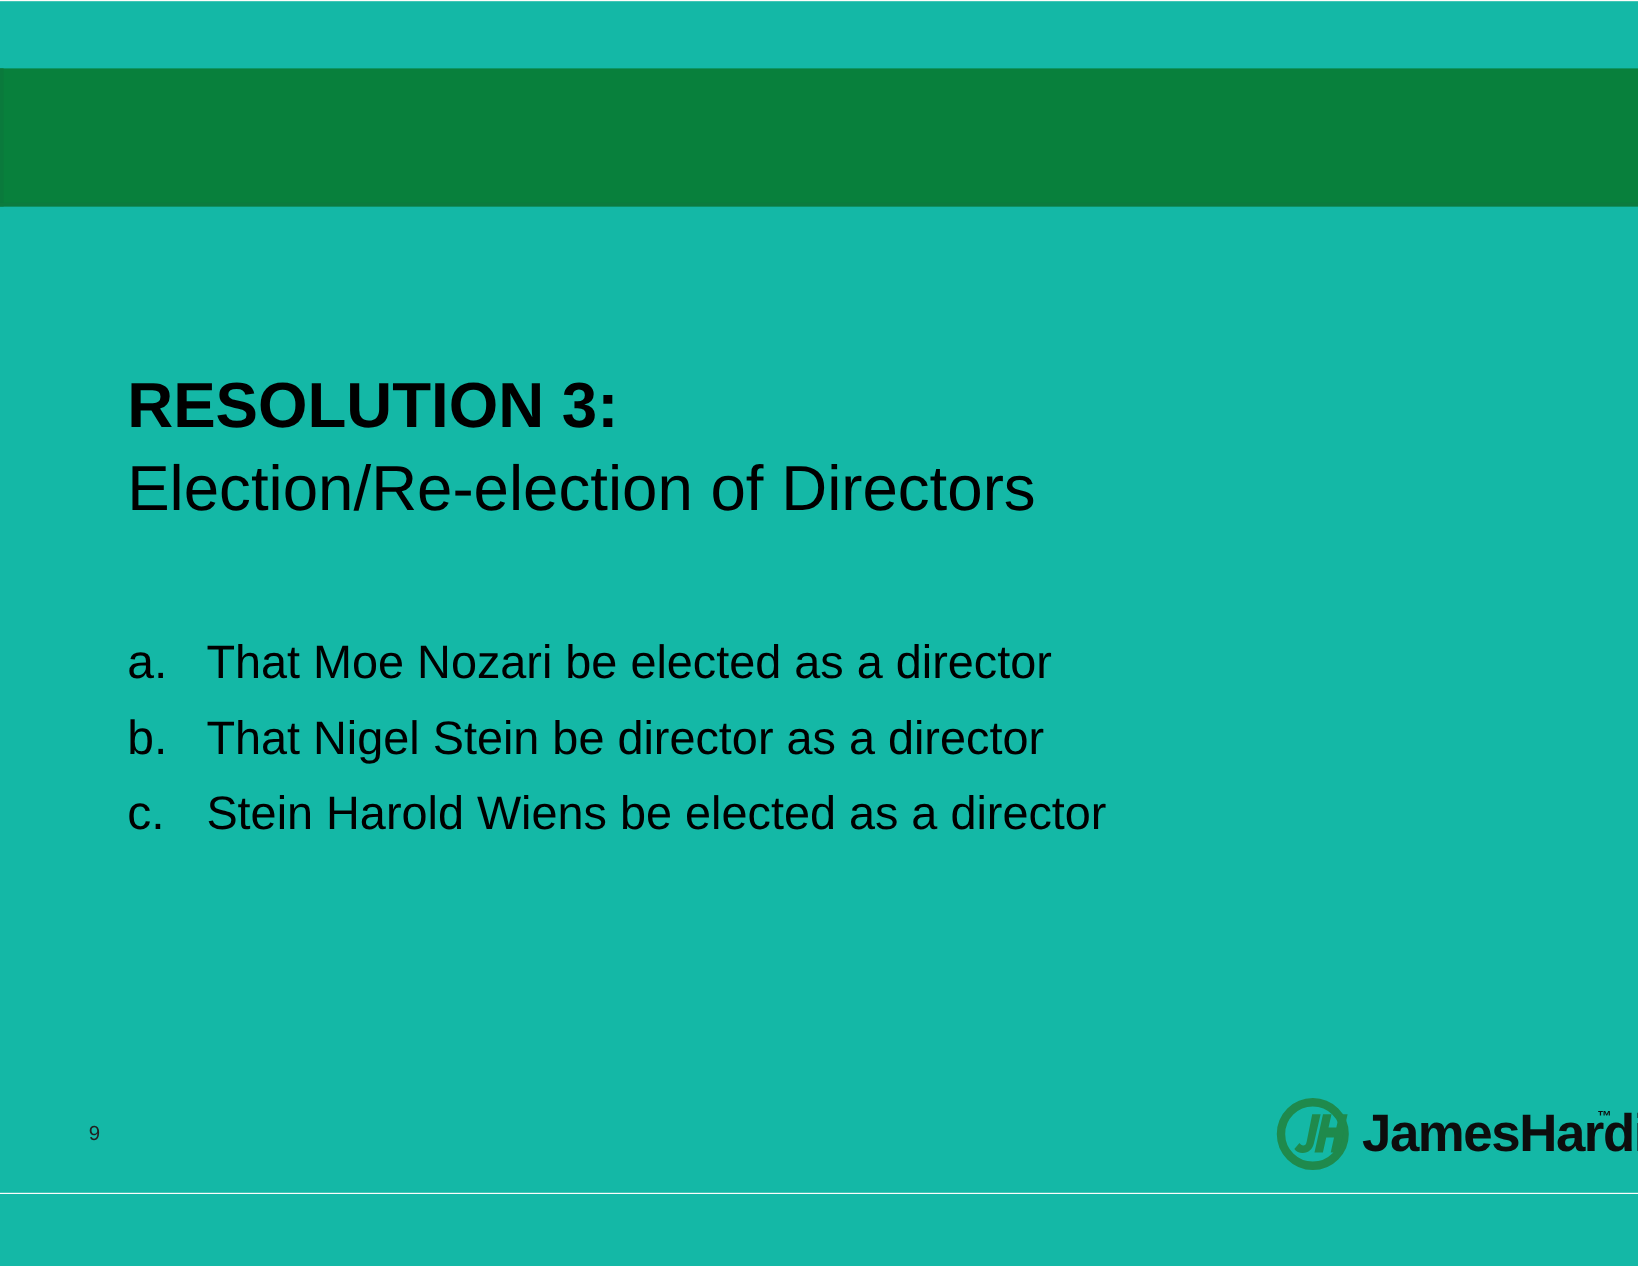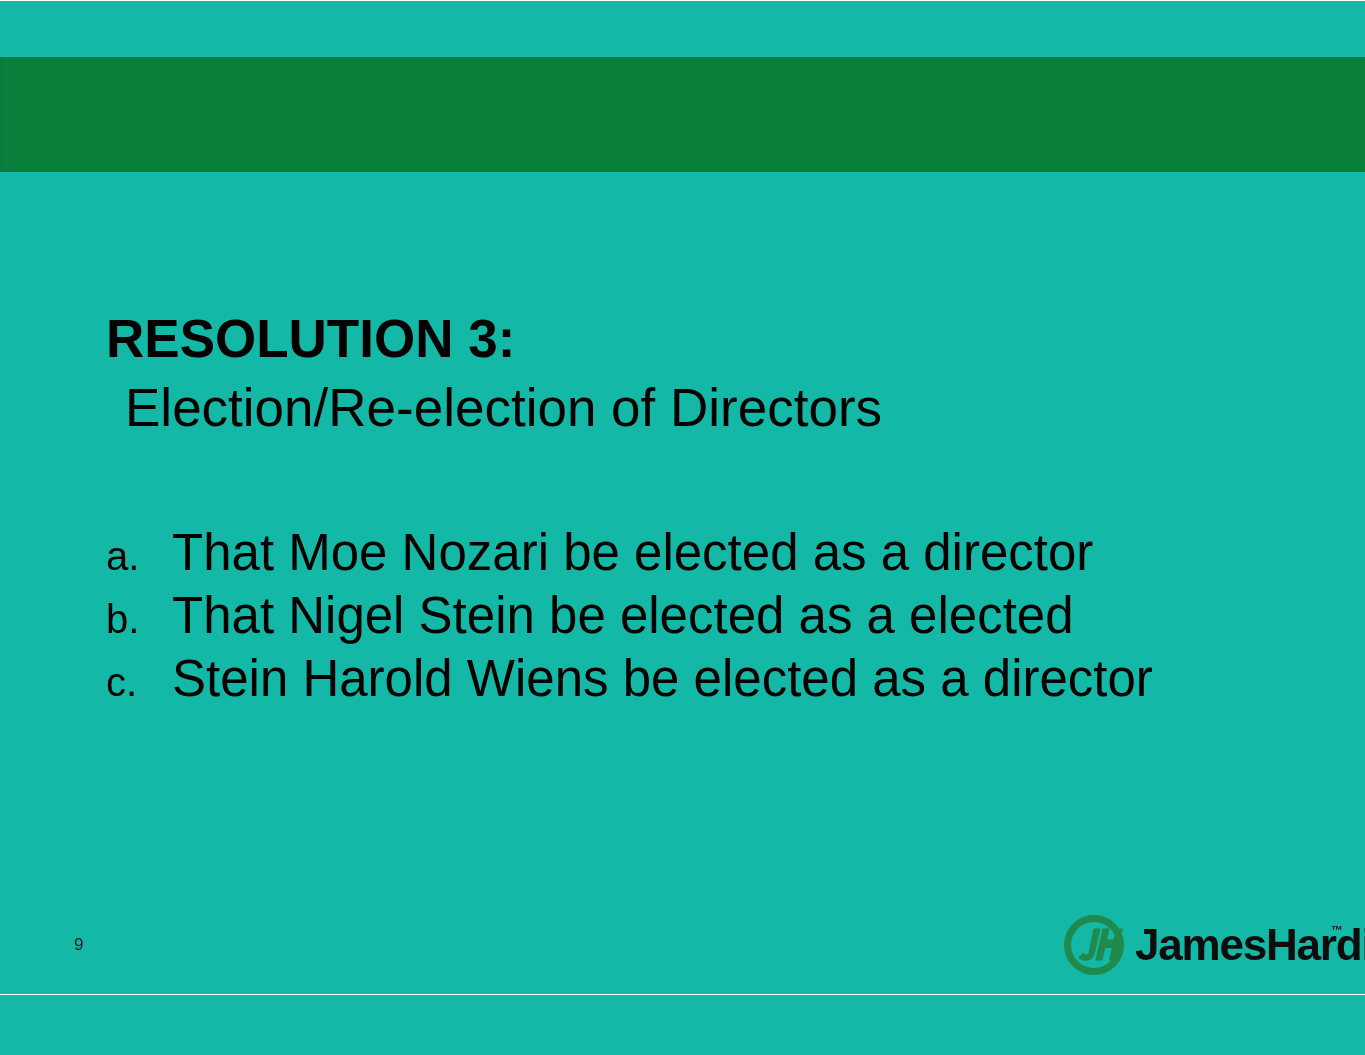--- a/index.html
+++ b/index.html
@@ -72,21 +72,20 @@
     letter-spacing: 0px;
     white-space: nowrap;
   }
   .title-line2 {
     font-size: 53px;
     font-weight: normal;
     color: #000000;
     line-height: 70px;
     letter-spacing: 0px;
     white-space: nowrap;
-    margin-left: 19px;
   }
 
   
   .bullet-list {
     position: absolute;
     left: 106px;
     top: 521px;
     width: 1150px;
   }
   .bullet-row {
@@ -98,21 +97,21 @@
     line-height: 63px;
     white-space: nowrap;
   }
   .bullet-marker {
     width: 66px;
     flex: 0 0 66px;
     font-size: 40px;
     color: #000000;
   }
   .bullet-text {
-    font-size: 51px;
+    font-size: 39px;
     color: #000000;
   }
 
   
   .page-number {
     position: absolute;
     left: 74px;
     top: 935px;
     font-size: 17px;
     color: #231f20;
@@ -172,21 +171,21 @@
     <div class="title-line2">Election/Re-election of Directors</div>
   </div>
 
   <div class="bullet-list">
     <div class="bullet-row">
       <span class="bullet-marker">a.</span>
       <span class="bullet-text">That Moe Nozari be elected as a director</span>
     </div>
     <div class="bullet-row">
       <span class="bullet-marker">b.</span>
-      <span class="bullet-text">That Nigel Stein be elected as a elected</span>
+      <span class="bullet-text">That Nigel Stein be director as a director</span>
     </div>
     <div class="bullet-row">
       <span class="bullet-marker">c.</span>
       <span class="bullet-text">Stein Harold Wiens be elected as a director</span>
     </div>
   </div>
 
   <div class="page-number">9</div>
 
   <div class="logo">

